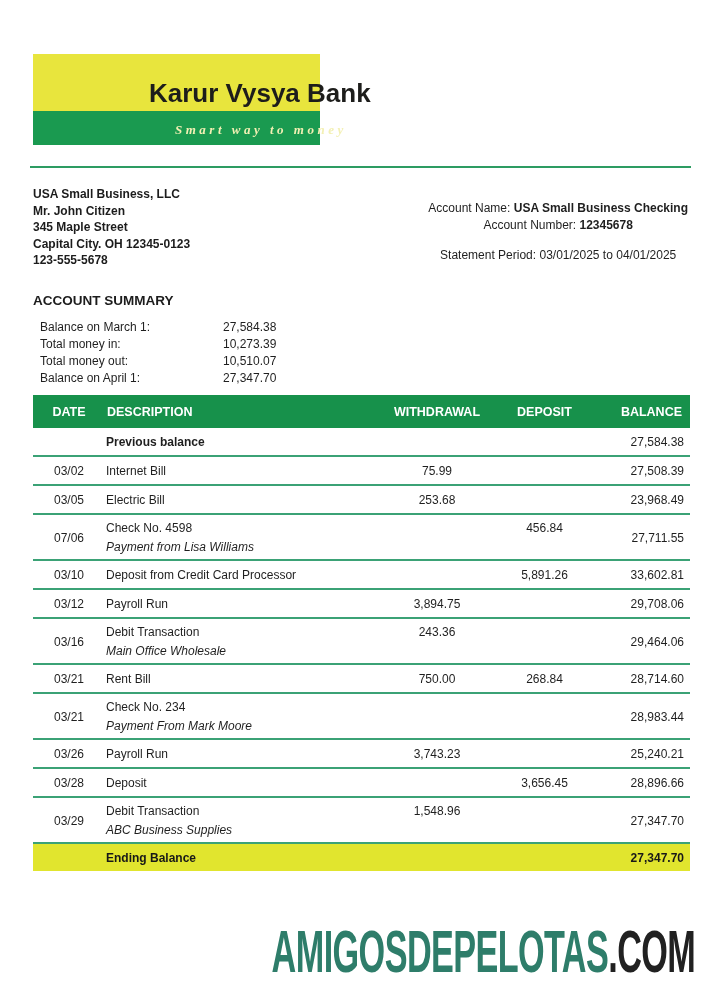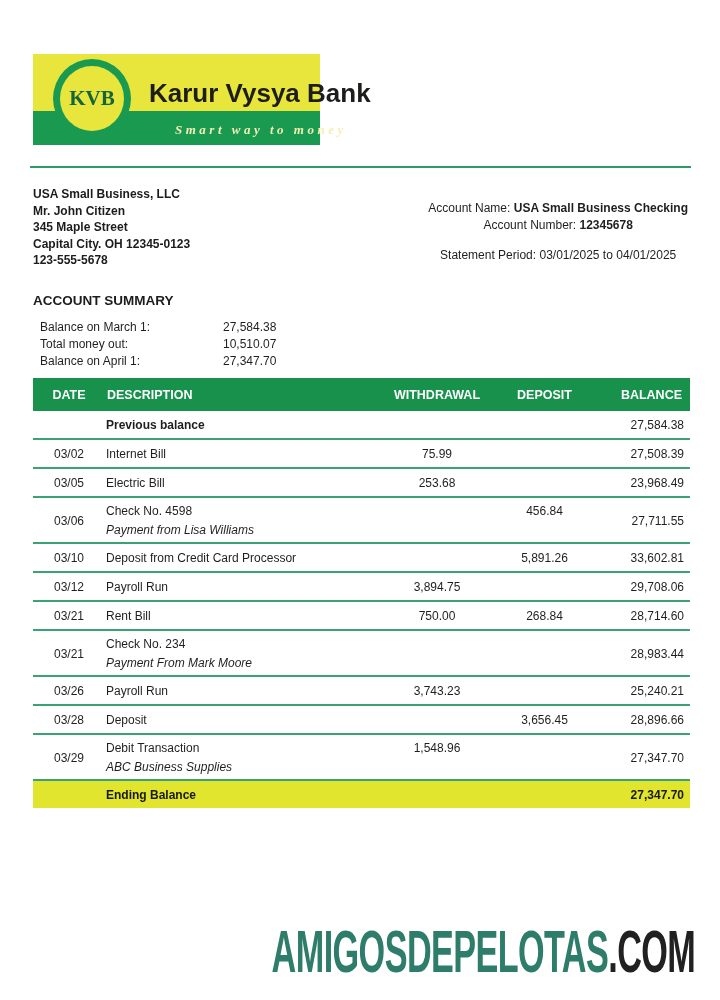--- a/index.html
+++ b/index.html
@@ -57,23 +57,20 @@
   .wm-name{color:var(--teal,#2e7d6a);}
   .wm-tld{color:#212121;}
 </style>
 </head>
 <body>
 
 <div class="page">
 
   <div class="logo">
     <div class="logo-band"></div>
-    <div class="logo-circle">
-      <span class="logo-abbr">KVB</span>
-    </div>
     <div class="logo-name">Karur Vysya Bank</div>
     <div class="logo-tagline">Smart way to money</div>
   </div>
 
   <div class="rule"></div>
 
   <div class="info-row">
     <div class="address" id="address">
         <div>USA Small Business, LLC</div>
         <div>Mr. John Citizen</div>
@@ -95,20 +92,24 @@
         <span>03/01/2025 to 04/01/2025</span>
       </div>
     </div>
   </div>
 
   <h2 class="summary-title">ACCOUNT SUMMARY</h2>
   <div class="summary" id="summary">
       <div class="summary-row">
         <span class="summary-label">Balance on March 1:</span>
         <span>27,584.38</span>
+      </div>
+      <div class="summary-row">
+        <span class="summary-label">Total money in:</span>
+        <span>10,273.39</span>
       </div>
       <div class="summary-row">
         <span class="summary-label">Total money out:</span>
         <span>10,510.07</span>
       </div>
       <div class="summary-row">
         <span class="summary-label">Balance on April 1:</span>
         <span>27,347.70</span>
       </div>
     </div>
@@ -145,21 +146,21 @@
         <tr class="">
           <td class="c-date">03/05</td>
           <td class="c-desc">
             <div class="desc-main">Electric Bill</div>
           </td>
           <td class="c-wd">253.68</td>
           <td class="c-dep"></td>
           <td class="c-bal">23,968.49</td>
         </tr>
         <tr class=" double">
-          <td class="c-date">03/06</td>
+          <td class="c-date">07/06</td>
           <td class="c-desc">
             <div class="desc-main">Check No. 4598</div>
             <div class="desc-sub">Payment from Lisa Williams</div>
           </td>
           <td class="c-wd"></td>
           <td class="c-dep">456.84</td>
           <td class="c-bal">27,711.55</td>
         </tr>
         <tr class="">
           <td class="c-date">03/10</td>
@@ -171,20 +172,30 @@
           <td class="c-bal">33,602.81</td>
         </tr>
         <tr class="">
           <td class="c-date">03/12</td>
           <td class="c-desc">
             <div class="desc-main">Payroll Run</div>
           </td>
           <td class="c-wd">3,894.75</td>
           <td class="c-dep"></td>
           <td class="c-bal">29,708.06</td>
+        </tr>
+        <tr class=" double">
+          <td class="c-date">03/16</td>
+          <td class="c-desc">
+            <div class="desc-main">Debit Transaction</div>
+            <div class="desc-sub">Main Office Wholesale</div>
+          </td>
+          <td class="c-wd">243.36</td>
+          <td class="c-dep"></td>
+          <td class="c-bal">29,464.06</td>
         </tr>
         <tr class="">
           <td class="c-date">03/21</td>
           <td class="c-desc">
             <div class="desc-main">Rent Bill</div>
           </td>
           <td class="c-wd">750.00</td>
           <td class="c-dep">268.84</td>
           <td class="c-bal">28,714.60</td>
         </tr>

